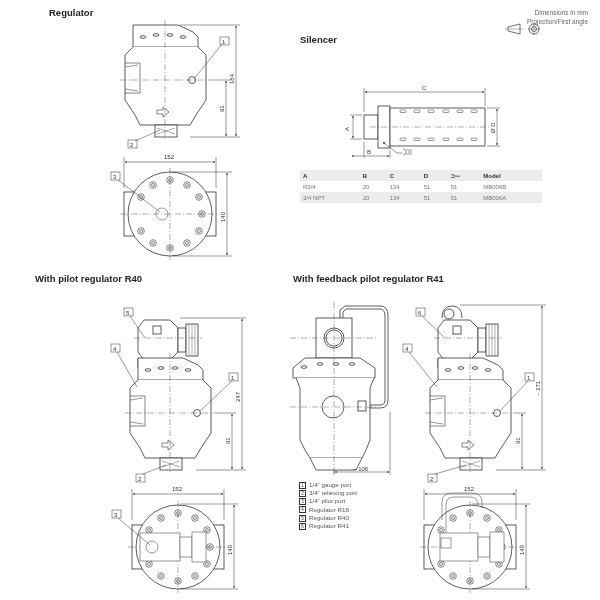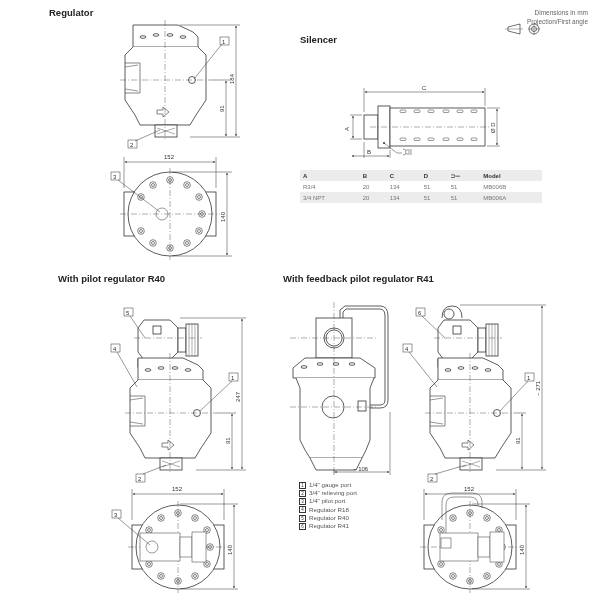--- a/index.html
+++ b/index.html
@@ -15,22 +15,22 @@
   .legend{position:absolute;left:299px;top:481px;font-size:6.2px;color:#555;line-height:8.2px;}
   .legend .box{display:inline-block;width:5px;height:5px;border:0.7px solid #333;font-size:4.5px;line-height:5px;text-align:center;margin-right:3px;color:#333;vertical-align:middle;}
   .dimtxt{font-family:"Liberation Sans",sans-serif;font-size:6px;fill:#333;}
   .callout{font-family:"Liberation Sans",sans-serif;font-size:6px;fill:#333;}
 </style>
 </head>
 <body>
 
 <div class="title" style="left:49px;top:7px;">Regulator</div>
 <div class="title" style="left:300px;top:34px;">Silencer</div>
-<div class="title" style="left:58px;top:273px;">With pilot regulator R40</div>
-<div class="title" style="left:283px;top:273px;">With feedback pilot regulator R41</div>
+<div class="title" style="left:35px;top:273px;">With pilot regulator R40</div>
+<div class="title" style="left:293px;top:273px;">With feedback pilot regulator R41</div>
 
 <div class="note">
   <div>Dimensions in mm</div>
   <div>Projection/First angle</div>
 </div>
 
 <svg width="600" height="600" viewBox="0 0 600 600">
   <defs>
     <marker id="ar" viewBox="0 0 6 6" refX="5" refY="3" markerWidth="4" markerHeight="4" orient="auto-start-reverse">
       <path d="M0,0 L6,3 L0,6 z" fill="#333"></path>

